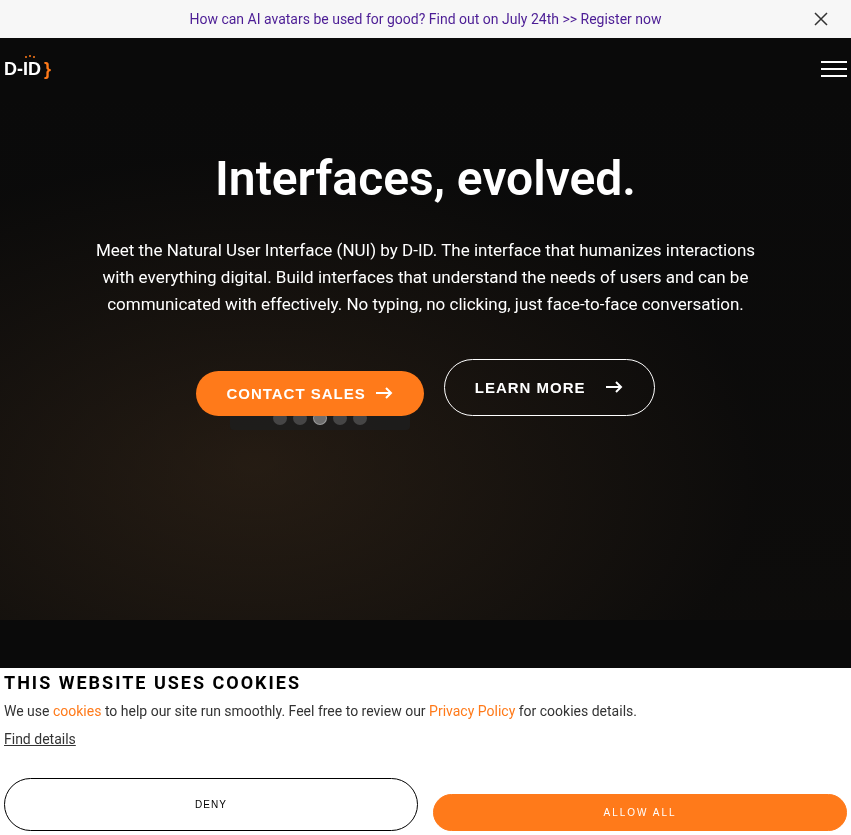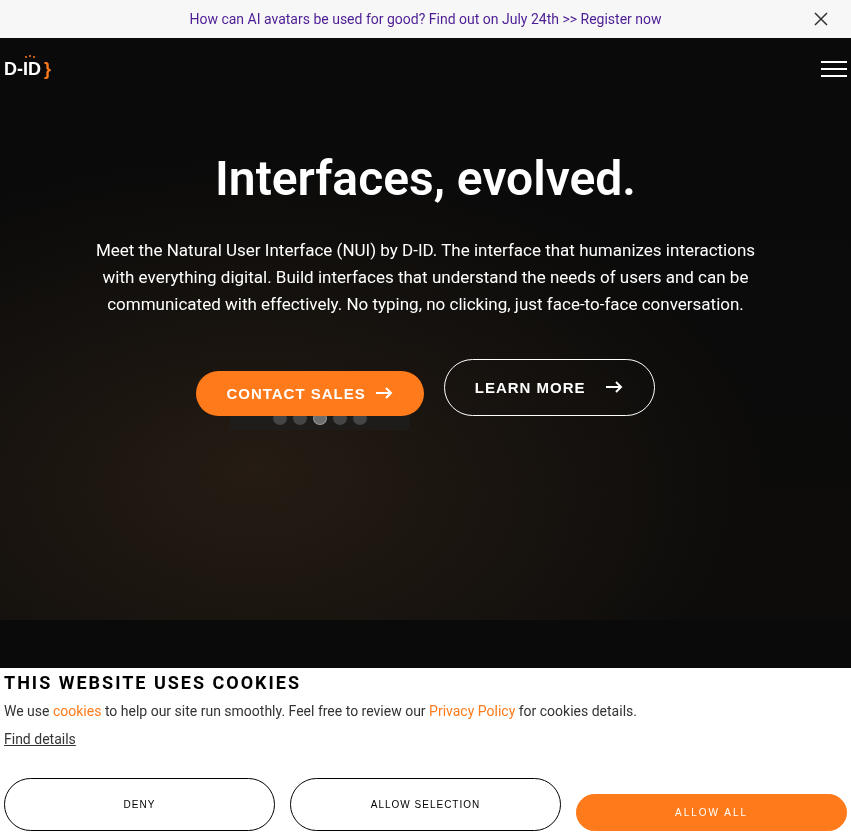--- a/index.html
+++ b/index.html
@@ -311,16 +311,15 @@
 </div>
 
 <div class="cookie-banner">
   <div class="cookie-title">THIS WEBSITE USES COOKIES</div>
   <p class="cookie-text">
     <span>We use </span><a class="cookie-link">cookies</a><span> to help our site run smoothly. Feel free to review our </span><a class="cookie-link">Privacy Policy</a><span> for cookies details.</span>
   </p>
   <a class="cookie-link-under">Find details</a>
   <div class="cookie-buttons">
     <button class="cookie-btn cookie-btn-deny">DENY</button>
-    <button class="cookie-btn">ALLOW SELECTION</button>
     <button class="cookie-btn cookie-btn-primary">ALLOW ALL</button>
   </div>
 </div>
 
 </body></html>

